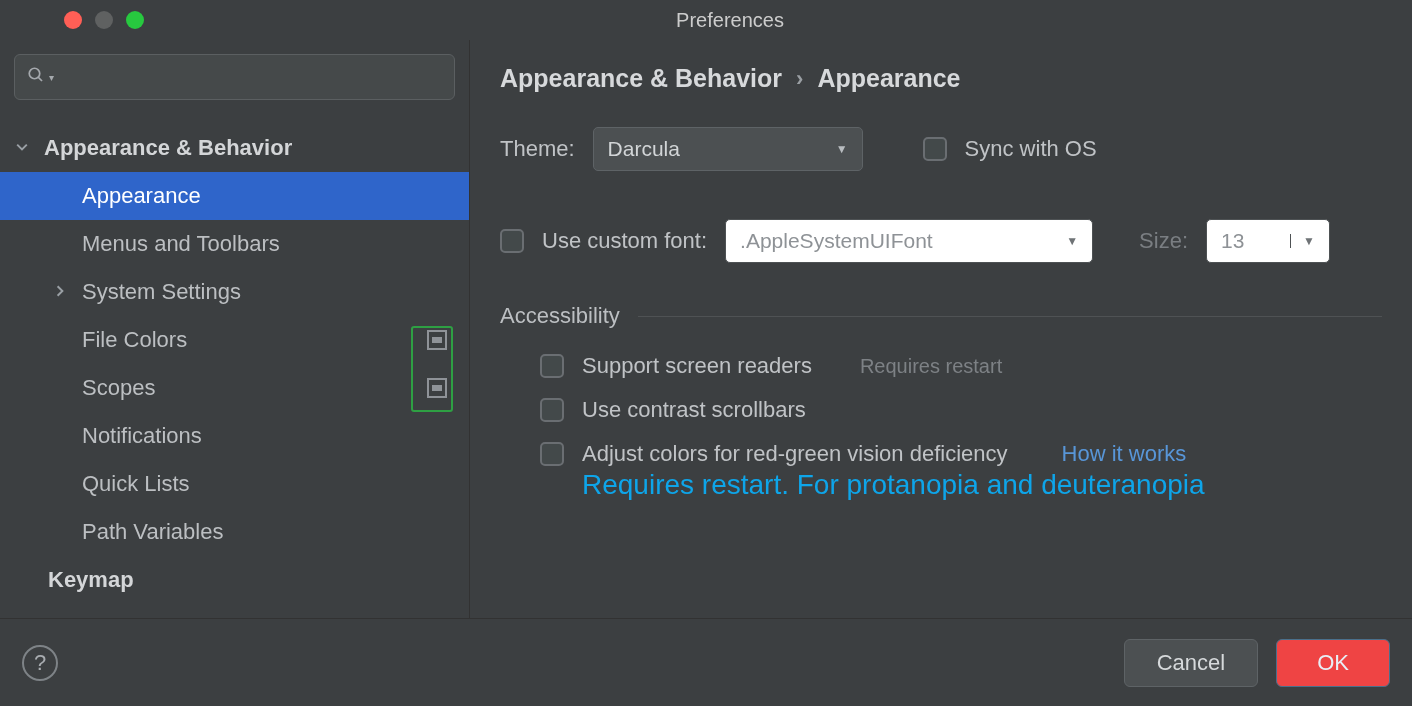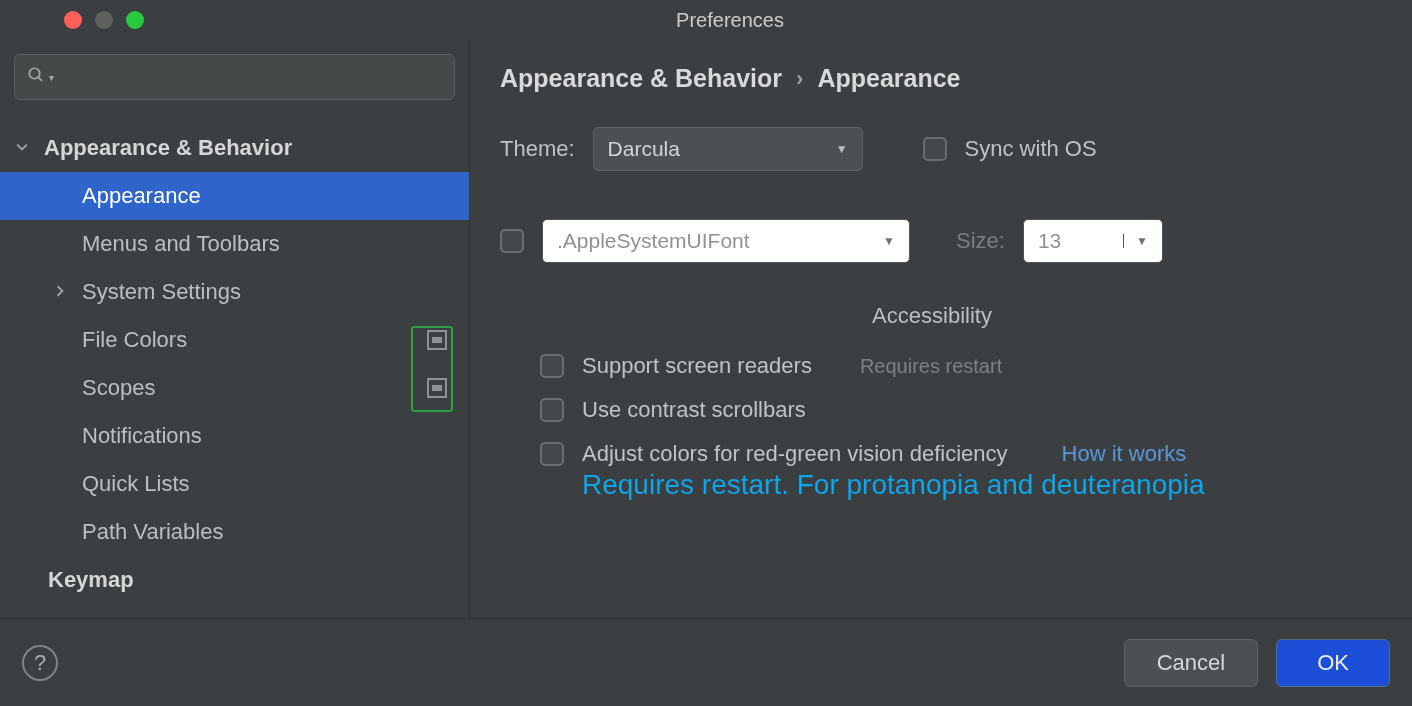--- a/index.html
+++ b/index.html
@@ -41,36 +41,36 @@
   .label { font-size: 22px; color: #c0c3c6; }
   .label.disabled { color: #7a7e82; }
   
   .select { height: 44px; background: #4c5052; border: 1px solid #5e6366; border-radius: 5px; display: flex; align-items: center; padding: 0 14px; font-size: 21px; color: #d2d5d7; position: relative; }
   .select-arrow { margin-left: auto; color: #b8bcc0; font-size: 12px; }
   .select.disabled { background: #ffffff; color: #8e9296; border-color: #4e5254; }
   .select.disabled .select-arrow { color: #6f7376; }
   
   .checkbox { width: 24px; height: 24px; border: 2px solid #6a6e72; border-radius: 5px; background: #43494a; flex-shrink: 0; }
   
-  .section-header { display: flex; align-items: center; margin-top: 40px; margin-bottom: 24px; flex-direction: column; }
+  .section-header { display: flex; align-items: center; margin-top: 40px; margin-bottom: 24px; }
   .section-title { font-size: 22px; color: #bcbfc2; margin-right: 18px; }
   .section-line { flex: 1; height: 1px; background: #4f5254; }
   
   .indent { padding-left: 40px; }
   .indent .row { margin-bottom: 18px; }
   .hint { font-size: 20px; color: #7d8185; }
   .link { font-size: 22px; color: #5896d8; cursor: pointer; }
   .subhint { font-size: 28px; color: #0ea5e9; margin-left: 42px; margin-top: -6px; }
   
   .footer { position: absolute; bottom: 0; left: 0; right: 0; height: 88px; border-top: 1px solid #323232; display: flex; align-items: center; padding: 0 22px; background: #3c3f41; }
   .help-btn { width: 36px; height: 36px; border-radius: 50%; border: 2px solid #7e8387; color: #a8acb0; display: flex; align-items: center; justify-content: center; font-size: 22px; cursor: pointer; }
   .footer-btns { margin-left: auto; display: flex; gap: 18px; }
   .btn { height: 48px; padding: 0 32px; border-radius: 6px; font-size: 22px; display: flex; align-items: center; justify-content: center; cursor: pointer; border: 1px solid #5e6366; background: #4c5052; color: #d6d9db; }
   .btn.disabled { color: #7c8084; }
-  .btn.primary { background: #1d4ed8; border-color: #4a708c; color: #e8eef5; padding: 0 40px; }
+  .btn.primary { background: #ef4444; border-color: #4a708c; color: #e8eef5; padding: 0 40px; }
 </style>
 </head>
 <body>
 
 <div class="titlebar">
   <div class="traffic-lights">
     <div class="traffic-light tl-red"></div>
     <div class="traffic-light tl-yellow"></div>
     <div class="traffic-light tl-green"></div>
   </div>
@@ -155,27 +155,28 @@
       </div>
       <div style="width:24px;"></div>
       <div class="checkbox"></div>
       <span class="label">Sync with OS</span>
     </div>
 
     <div style="height:28px;"></div>
 
     <div class="row">
       <div class="checkbox"></div>
+      <span class="label">Use custom font:</span>
       <div class="select disabled" style="width:368px;">
         <span>.AppleSystemUIFont</span>
         <span class="select-arrow">▼</span>
       </div>
       <div style="width:10px;"></div>
       <span class="label disabled">Size:</span>
-      <div class="select disabled" style="width:140px;">
+      <div class="select disabled" style="width:124px;">
         <span>13</span>
         <span class="select-arrow" style="border-left:1px solid #4e5254; padding-left:12px; margin-left:auto;">▼</span>
       </div>
     </div>
 
     <div class="section-header">
       <span class="section-title">Accessibility</span>
       <div class="section-line"></div>
     </div>
 

